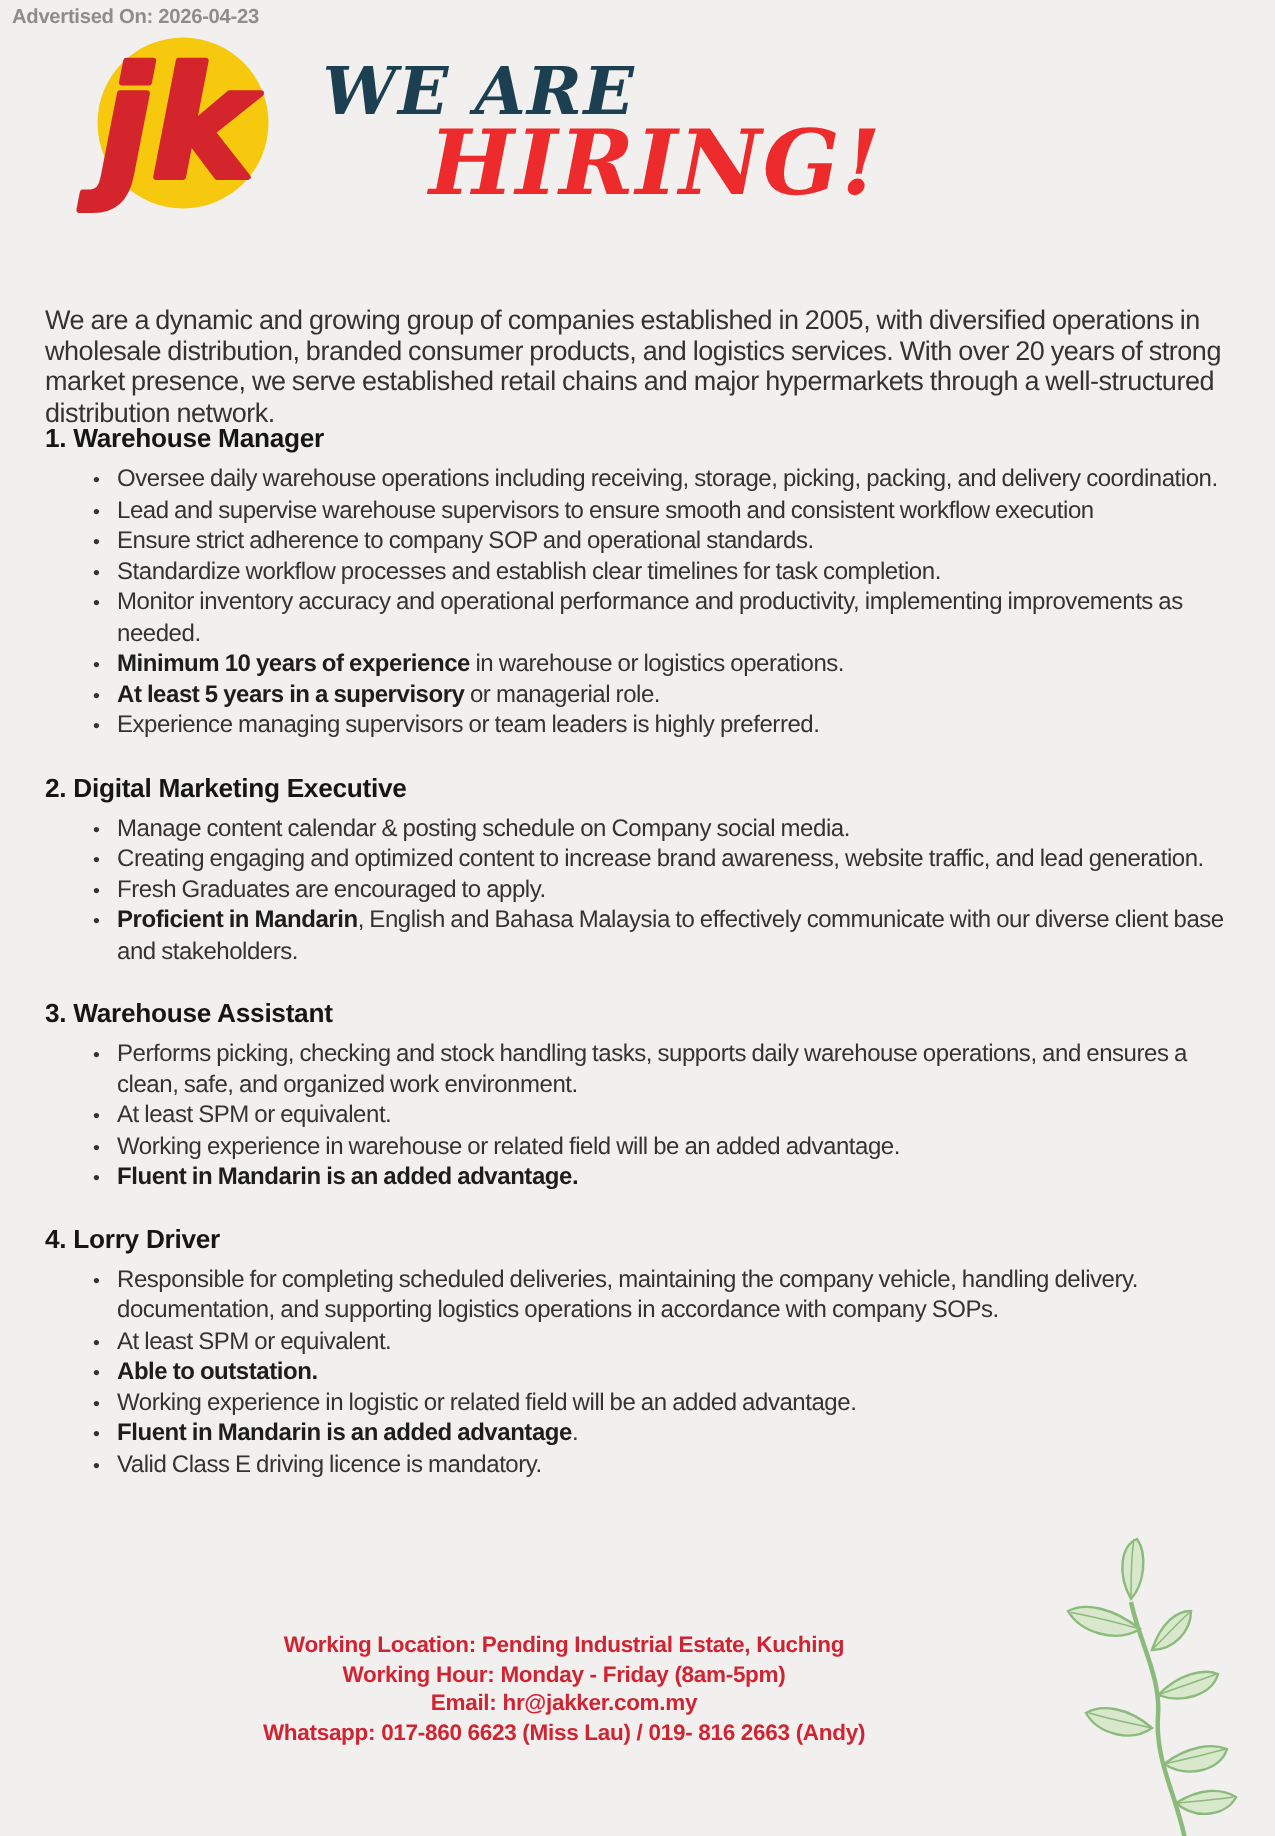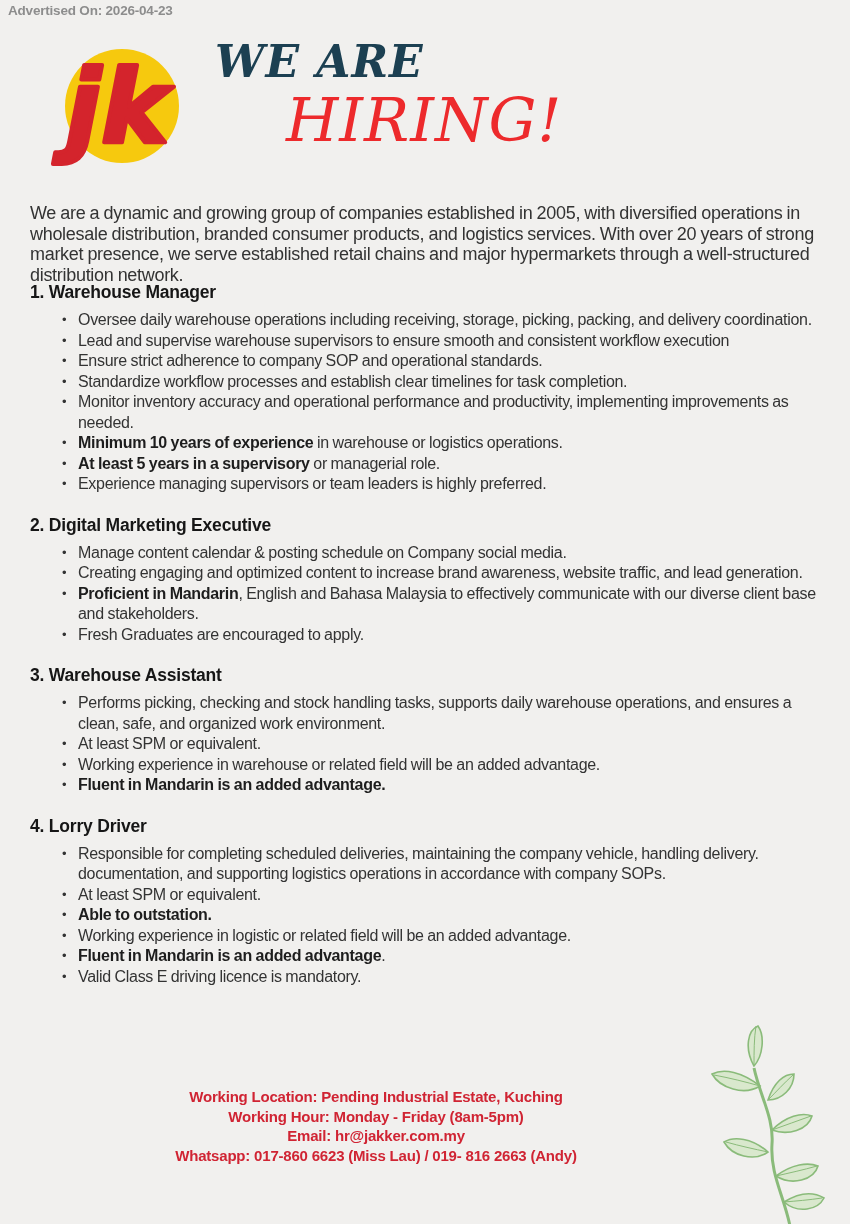--- a/index.html
+++ b/index.html
@@ -7,29 +7,29 @@
   body { font-family:"Liberation Sans", sans-serif; }
   .page {
     position:relative; width:850px; height:1224px; margin:0 auto;
     background:#f1f0ee; overflow:hidden; color:#3c3c3c;
   }
   .advertised-on {
     position:absolute; top:3px; left:8px;
     font-size:13.5px; font-weight:bold; color:#8d8d8d; letter-spacing:-0.2px;
   }
   
-  .logo { position:absolute; top:36px; left:42px; width:155px; height:140px; }
+  .logo { position:absolute; top:12px; left:42px; width:155px; height:140px; }
   .we-are {
     position:absolute; left:215px; top:40px;
     font-family:"DejaVu Serif", serif; font-style:italic; font-weight:bold;
     font-size:44px; line-height:1; color:#1c4052; letter-spacing:1px;
   }
   .hiring {
-    position:absolute; left:286px; top:90px;
-    font-family:"DejaVu Serif", serif; font-style:italic; font-weight:normal;
+    position:absolute; left:286px; top:79px;
+    font-family:"DejaVu Serif", serif; font-style:italic; font-weight:bold;
     font-size:60px; line-height:1; color:#ed2a2c; letter-spacing:1px;
   }
   
   .intro {
     position:absolute; top:203px; left:30px; width:795px;
     font-size:18px; line-height:20.5px; letter-spacing:-0.3px; word-spacing:-0.5px;
     color:#333;
   }
   .jobs { position:absolute; top:262px; left:30px; width:800px; }
   .job-section { margin-bottom:13px;margin-top:20px; }
@@ -89,22 +89,22 @@
           <li><strong>At least 5 years in a supervisory</strong> or managerial role.</li>
           <li>Experience managing supervisors or team leaders is highly preferred.</li>
         </ul>
     </section>
 
     <section class="job-section">
       <h2 class="job-title">2. Digital Marketing Executive</h2>
       <ul class="job-bullets">
           <li>Manage content calendar &amp; posting schedule on Company social media.</li>
           <li>Creating engaging and optimized content to increase brand awareness, website traffic, and lead generation.</li>
+          <li>Fresh Graduates are encouraged to apply.</li>
           <li><strong>Proficient in Mandarin</strong>, English and Bahasa Malaysia to effectively communicate with our diverse client base and stakeholders.</li>
-          <li>Fresh Graduates are encouraged to apply.</li>
         </ul>
     </section>
 
     <section class="job-section">
       <h2 class="job-title">3. Warehouse Assistant</h2>
       <ul class="job-bullets">
           <li>Performs picking, checking and stock handling tasks, supports daily warehouse operations, and ensures a clean, safe, and organized work environment.</li>
           <li>At least SPM or equivalent.</li>
           <li>Working experience in warehouse or related field will be an added advantage.</li>
           <li><strong>Fluent in Mandarin is an added advantage.</strong></li>

